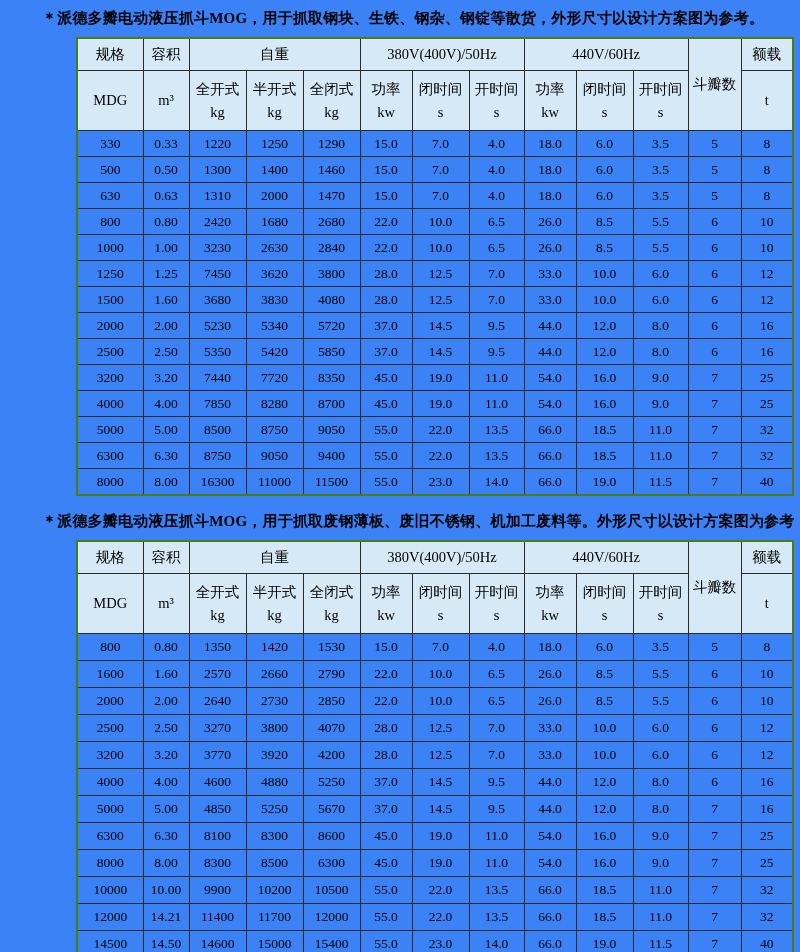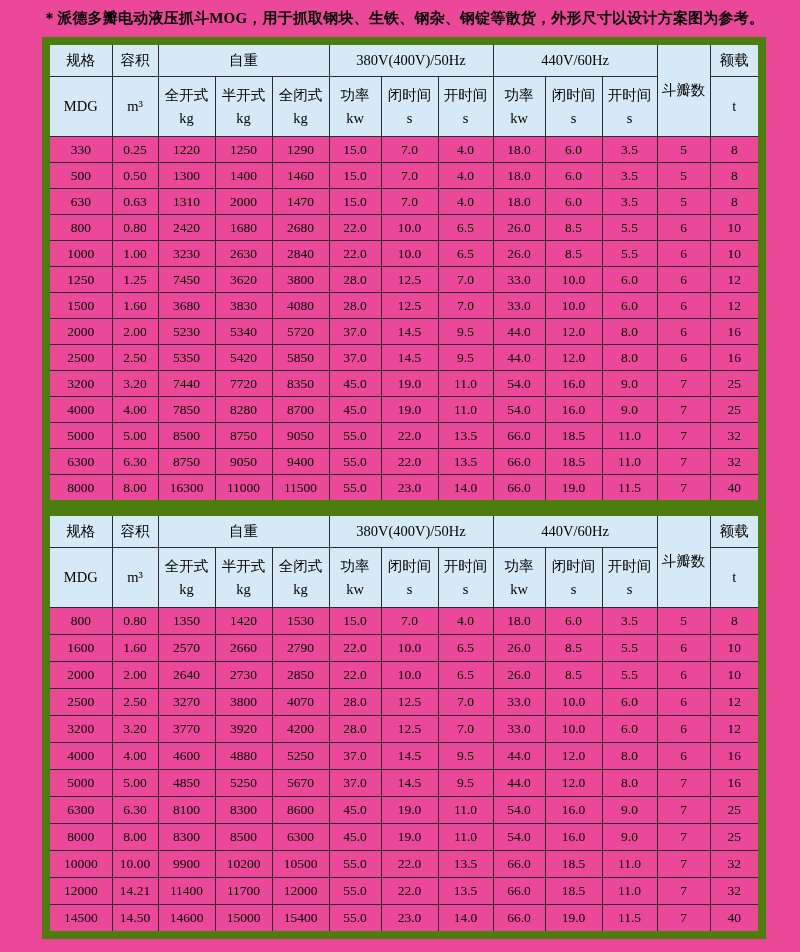--- a/index.html
+++ b/index.html
@@ -11,39 +11,40 @@
   body {
     font-family: "Liberation Serif", "DejaVu Serif", serif;
     color: #000000;
     -webkit-font-smoothing: antialiased;
   }
   .page {
     width: 800px;
     height: 952px;
     box-sizing: border-box;
     padding: 7px 41px 0 42px;
-    background: #ec4899;
+    background: #3b82f6;
     overflow: hidden;
   }
   .caption {
     margin: 0 0 8px 0;
     font-size: 15px;
     font-weight: bold;
     line-height: 22px;
     letter-spacing: 0.2px;
     white-space: nowrap;
   }
   .caption.second {
     margin-top: 14px;
   }
   table.spec-table {
     border-collapse: collapse;
     table-layout: fixed;
     width: 716px;
-    border: 8px solid #4d7c0f;
+    border: 2px solid #4d7c0f;
+    margin-left: 34px;
   }
   table.spec-table th,
   table.spec-table td {
     border: 1px solid #2b2b2b;
     text-align: center;
     vertical-align: middle;
     padding: 0;
     overflow: hidden;
   }
   table.spec-table thead th {
@@ -111,21 +112,21 @@
         <th>闭时间
 s</th>
         <th>开时间
 s</th>
         <th>t</th>
       </tr>
     </thead>
     <tbody>
         <tr>
           <td>330</td>
-          <td>0.25</td>
+          <td>0.33</td>
           <td>1220</td>
           <td>1250</td>
           <td>1290</td>
           <td>15.0</td>
           <td>7.0</td>
           <td>4.0</td>
           <td>18.0</td>
           <td>6.0</td>
           <td>3.5</td>
           <td>5</td>
@@ -322,20 +323,21 @@
           <td>14.0</td>
           <td>66.0</td>
           <td>19.0</td>
           <td>11.5</td>
           <td>7</td>
           <td>40</td>
         </tr>
       </tbody>
   </table>
 
+  <p class="caption second">＊派德多瓣电动液压抓斗MOG，用于抓取废钢薄板、废旧不锈钢、机加工废料等。外形尺寸以设计方案图为参考</p>
 
   <table class="spec-table t2">
     <colgroup>
       <col style="width:66px">
         <col style="width:46px">
         <col style="width:57px">
         <col style="width:57px">
       <col style="width:57px">
         <col style="width:52px">
         <col style="width:57px">

